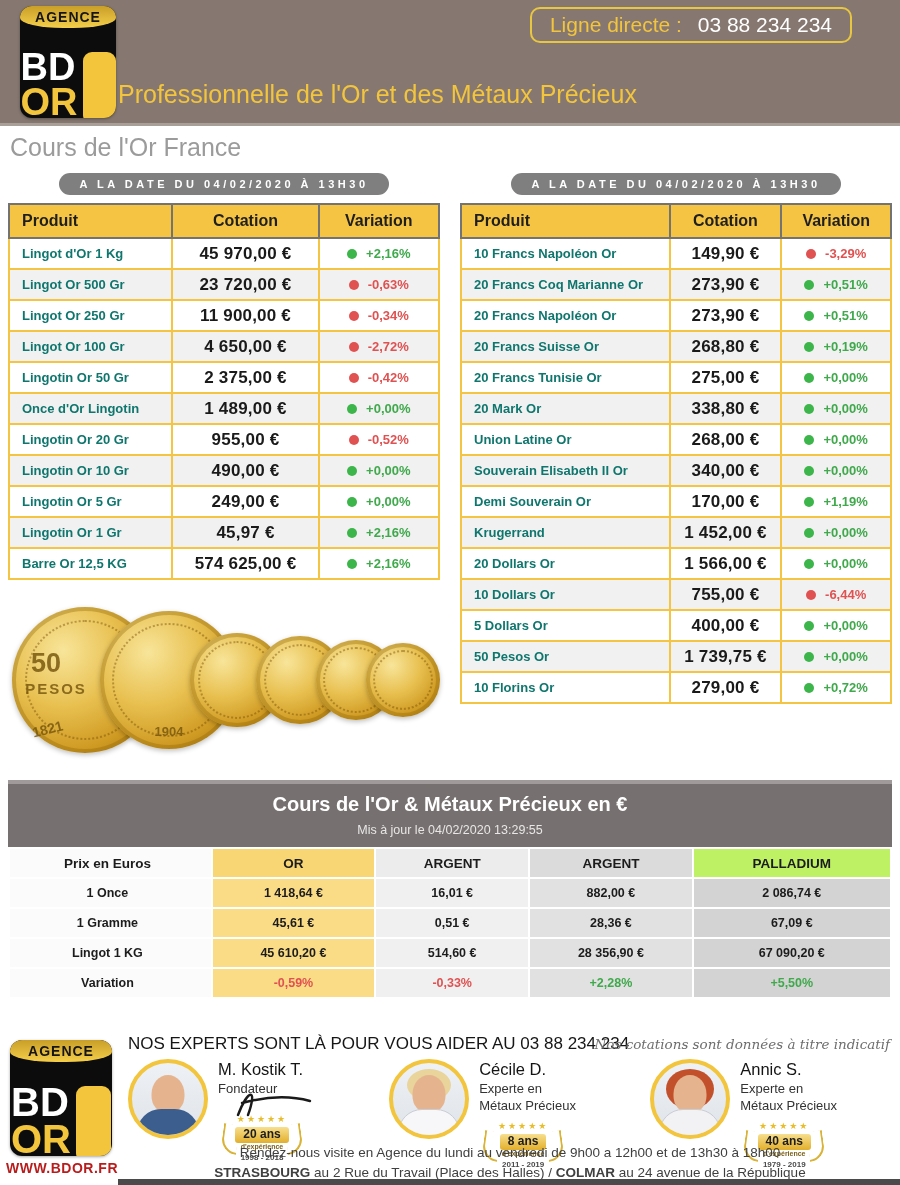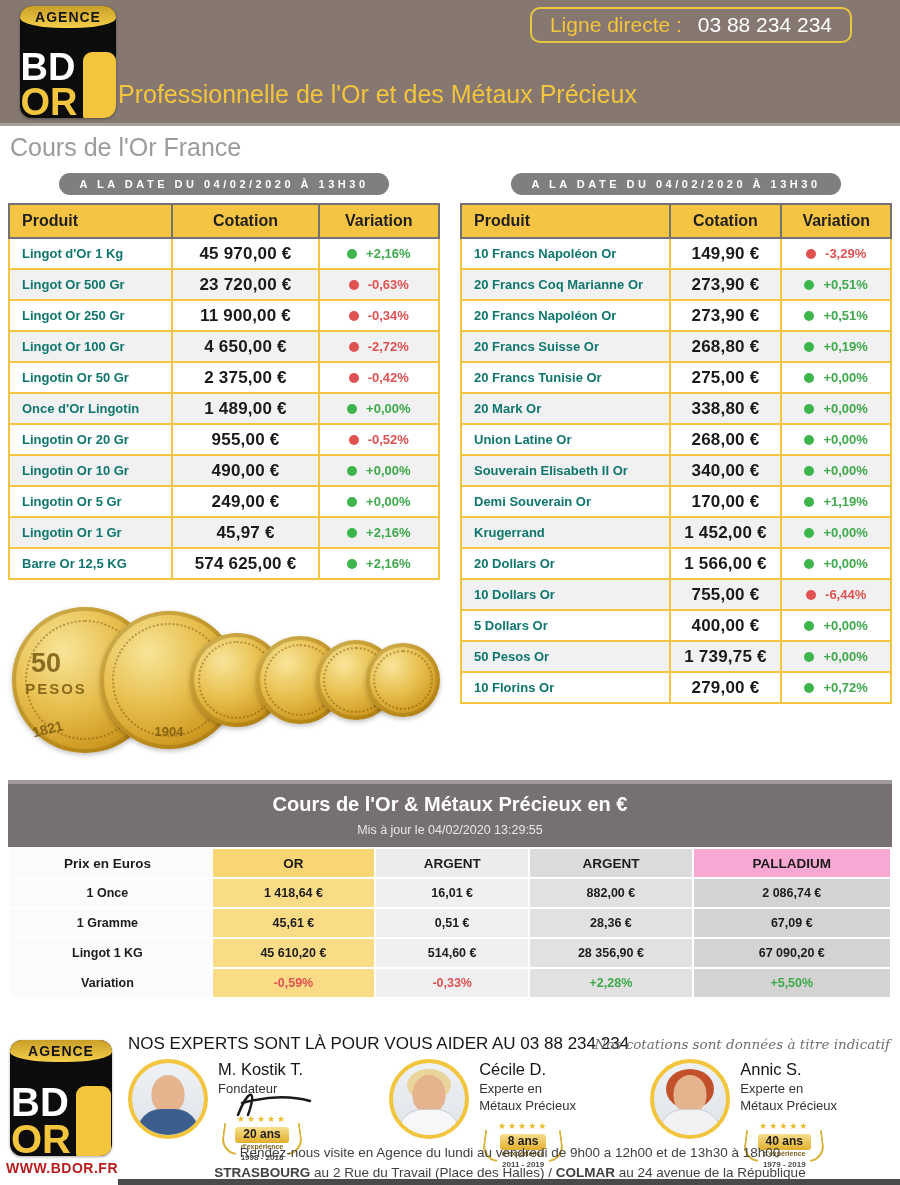--- a/index.html
+++ b/index.html
@@ -59,21 +59,21 @@
   .metals-head { background:#767070; border-top:4px solid #a09a9a; color:#fff; text-align:center; padding:9px 16px 10px; }
   .metals-title { font-size:20px; font-weight:700; }
   .metals-sub { font-size:12.5px; margin-top:7px; color:#E8E6E6; }
   table.metals-table { width:100%; border-collapse:collapse; background:#fff; }
   .metals-table th, .metals-table td { border:2px solid #ffffff; padding:6px 8px; font-size:12.5px; font-weight:700; color:#1c1c1c; text-align:center; height:30px; }
   .metals-table th { font-size:13.5px; }
   .c-label { text-align:left; background:#FBFBFB; padding-right:14px !important; width:23%; }
   th.c-or { background:#F8D674; width:18.5%; } td.c-or { background:#FBDC86; }
   th.c-ag { background:#ECECEC; width:17.5%; } td.c-ag { background:#F0F0F0; }
   th.c-pt { background:#DBDBDB; width:18.5%; } td.c-pt { background:#E1E1E1; }
-  th.c-pd { background:#f9a8d4; width:22.5%; } td.c-pd { background:#D3D3D3; }
+  th.c-pd { background:#bef264; width:22.5%; } td.c-pd { background:#D3D3D3; }
   td.vup { color:#3FA94C; } td.vdown { color:#E05252; }
 
   
   footer { position:absolute; left:0; right:0; bottom:0; height:153px; background:#fff; }
   .logo.flogo { top:8px; left:10px; width:102px; height:116px; }
   .flogo .logo-col { font-size:40px; }
   .flogo .logo-door { width:35px; height:76px; }
   .f-website { position:absolute; left:6px; top:128px; width:110px; text-align:center; font-weight:700; font-size:14px; color:#b91c1c; letter-spacing:.5px; }
   .f-heading { position:absolute; left:128px; top:2px; font-size:17px; color:#161616; }
   .f-disclaimer { position:absolute; right:10px; top:4px; font-size:13.5px; color:#6e6e6e; font-style:italic; font-family:"DejaVu Serif", serif; }

